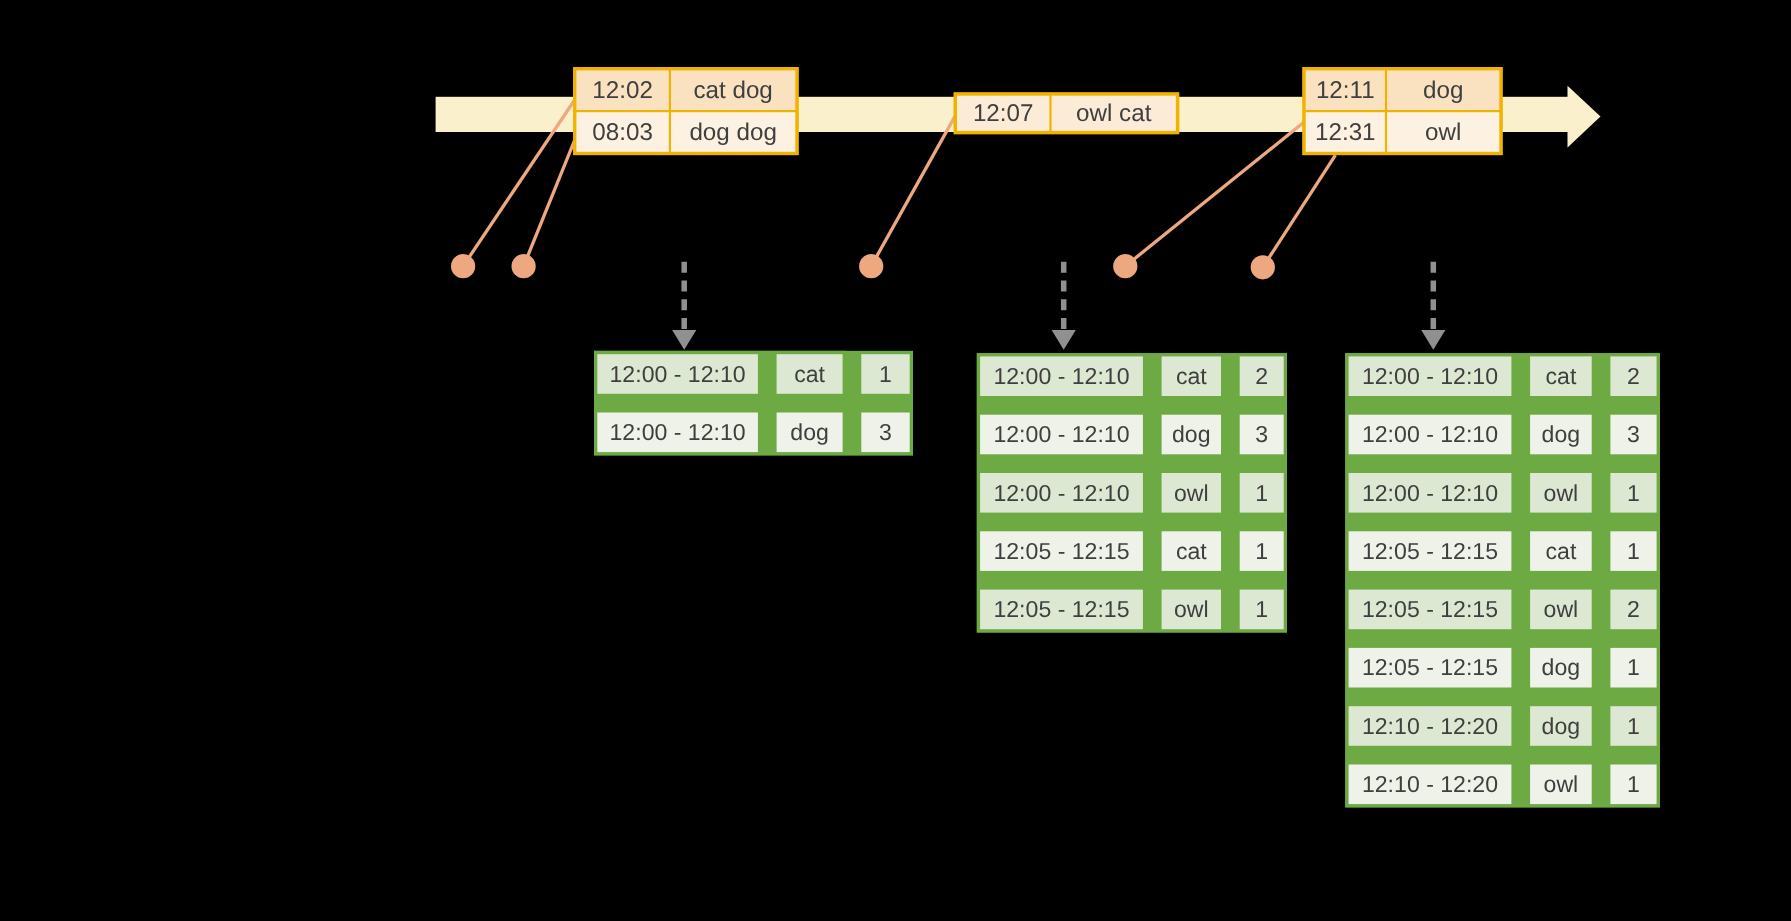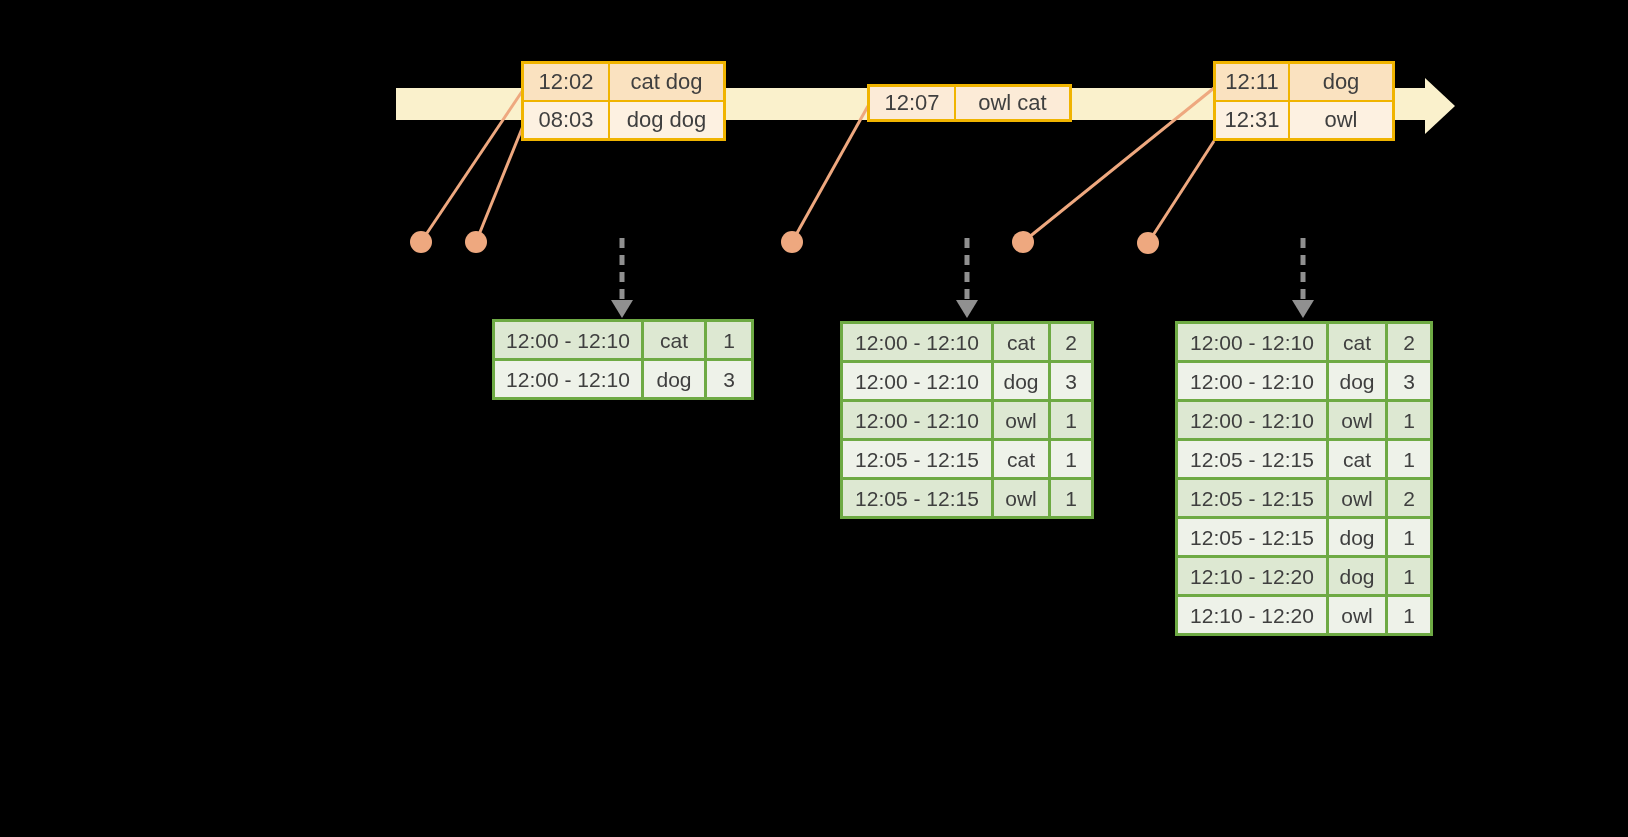--- a/index.html
+++ b/index.html
@@ -19,23 +19,24 @@
   .etable .cell {
     display:flex; align-items:center; justify-content:center;
     font-size:22px; line-height:1;
   }
   .er-dark  { background:var(--event-row-dark); }
   .er-light { background:var(--event-row-light); }
   .er-mid   { background:var(--event-row-mid); }
 
   
   .gtable {
-    position:absolute; display:grid; gap:3px;
+    position:absolute; display:grid; gap:17px;
     background:var(--green-border); border:3px solid var(--green-border);
     box-sizing:border-box;
+    margin-left:48px;
   }
   .gtable .cell {
     display:flex; align-items:center; justify-content:center;
     font-size:21px; line-height:1;
   }
   .gr-dark  { background:var(--green-row-dark); }
   .gr-light { background:var(--green-row-light); }
 </style>
 </head>
 <body>
@@ -80,21 +81,21 @@
     <div class="cell er-dark">cat dog</div>
     <div class="cell er-light">08:03</div>
     <div class="cell er-light">dog dog</div>
   </div>
 
   <div class="etable" style="left:867px; top:84px; grid-template-columns:84px 113px; grid-auto-rows:32px;">
     <div class="cell er-mid">12:07</div>
     <div class="cell er-mid">owl cat</div>
   </div>
 
-  <div class="etable" style="left:1213px; top:61px; grid-template-columns:72px 102px; grid-auto-rows:36px;">
+  <div class="etable" style="left:1184px; top:61px; grid-template-columns:72px 102px; grid-auto-rows:36px;">
     <div class="cell er-dark">12:11</div>
     <div class="cell er-dark">dog</div>
     <div class="cell er-light">12:31</div>
     <div class="cell er-light">owl</div>
   </div>
 
   <div class="gtable" style="left:492px; top:319px; grid-template-columns:146px 60px;  grid-auto-rows:36px;">
   </div>
   <div class="gtable" style="left:492px; top:319px; grid-template-columns:146px 60px 44px; grid-auto-rows:36px;">
     <div class="cell gr-dark">12:00 - 12:10</div>

